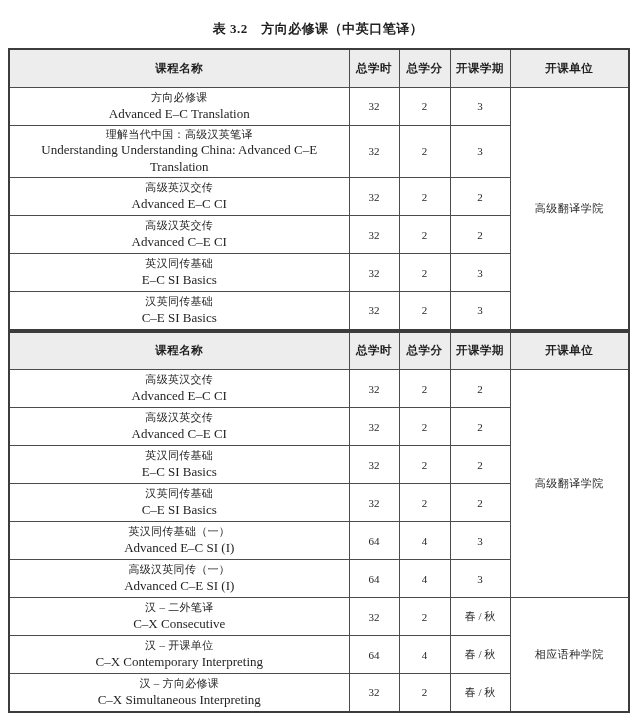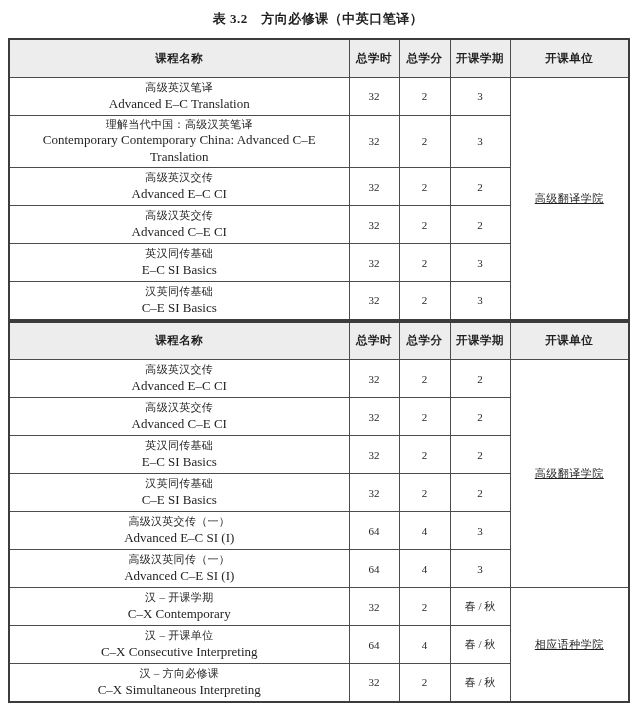--- a/index.html
+++ b/index.html
@@ -10,21 +10,21 @@
     font-family: "Liberation Serif", "DejaVu Serif", serif;
     color: #1f1f1f;
     overflow: hidden;
   }
   .page { padding: 5px 8px 0 8px; }
   .table-block { margin: 0; }
   .table-title {
     text-align: center;
     font-weight: bold;
     font-size: 13px;
-    margin: 5px 0 10px 0;
+    margin: 15px 0 10px 0;
     letter-spacing: 0.5px;
   }
   .table-block + .table-block .table-title { margin-top: 36px; }
   table.course-table {
     border-collapse: collapse;
     table-layout: fixed;
     width: 620px;
     border: 2px solid #3c3c3c;
   }
   .course-table th, .course-table td {
@@ -38,21 +38,21 @@
     background: #ededed;
     font-weight: bold;
     font-size: 11.5px;
     height: 38px;
     letter-spacing: 0.5px;
   }
   .course-table td { height: 38px; font-size: 11px; }
   .name-cell .zh { font-size: 11px; line-height: 1.45; letter-spacing: 0.3px; }
   .name-cell .en { font-size: 13px; line-height: 1.3; }
   .num-cell, .sem-cell { font-size: 11px; }
-  .unit-cell { font-size: 11px; letter-spacing: 0.5px; text-decoration: underline; }
+  .unit-cell { font-size: 11px; letter-spacing: 0.5px; }
   col.c-name  { width: 340px; }
   col.c-hours { width: 50px; }
   col.c-credits { width: 51px; }
   col.c-sem   { width: 60px; }
   col.c-unit  { width: 119px; }
 </style>
 </head>
 <body>
 
 <div class="page">
@@ -71,32 +71,32 @@
             <th>课程名称</th>
             <th>总学时</th>
             <th>总学分</th>
             <th>开课学期</th>
             <th>开课单位</th>
           </tr>
         </thead>
         <tbody>
           <tr>
             <td class="name-cell">
-              <div class="zh">高级英汉笔译</div>
+              <div class="zh">方向必修课</div>
               <div class="en">Advanced E–C Translation</div>
             </td>
             <td class="num-cell">32</td>
             <td class="num-cell">2</td>
             <td class="sem-cell">3</td>
             <td class="unit-cell" rowspan="6">高级翻译学院</td>
           </tr>
           <tr>
             <td class="name-cell">
               <div class="zh">理解当代中国：高级汉英笔译</div>
-              <div class="en">Contemporary Contemporary China: Advanced C–E Translation</div>
+              <div class="en">Understanding Understanding China: Advanced C–E Translation</div>
             </td>
             <td class="num-cell">32</td>
             <td class="num-cell">2</td>
             <td class="sem-cell">3</td>
           </tr>
           <tr>
             <td class="name-cell">
               <div class="zh">高级英汉交传</div>
               <div class="en">Advanced E–C CI</div>
             </td>
@@ -185,50 +185,50 @@
             <td class="name-cell">
               <div class="zh">汉英同传基础</div>
               <div class="en">C–E SI Basics</div>
             </td>
             <td class="num-cell">32</td>
             <td class="num-cell">2</td>
             <td class="sem-cell">2</td>
           </tr>
           <tr>
             <td class="name-cell">
-              <div class="zh">高级汉英交传（一）</div>
+              <div class="zh">英汉同传基础（一）</div>
               <div class="en">Advanced E–C SI (I)</div>
             </td>
             <td class="num-cell">64</td>
             <td class="num-cell">4</td>
             <td class="sem-cell">3</td>
           </tr>
           <tr>
             <td class="name-cell">
               <div class="zh">高级汉英同传（一）</div>
               <div class="en">Advanced C–E SI (I)</div>
             </td>
             <td class="num-cell">64</td>
             <td class="num-cell">4</td>
             <td class="sem-cell">3</td>
           </tr>
           <tr>
             <td class="name-cell">
-              <div class="zh">汉 – 开课学期</div>
-              <div class="en">C–X Contemporary</div>
+              <div class="zh">汉 – 二外笔译</div>
+              <div class="en">C–X Consecutive</div>
             </td>
             <td class="num-cell">32</td>
             <td class="num-cell">2</td>
             <td class="sem-cell">春 / 秋</td>
             <td class="unit-cell" rowspan="3">相应语种学院</td>
           </tr>
           <tr>
             <td class="name-cell">
               <div class="zh">汉 – 开课单位</div>
-              <div class="en">C–X Consecutive Interpreting</div>
+              <div class="en">C–X Contemporary Interpreting</div>
             </td>
             <td class="num-cell">64</td>
             <td class="num-cell">4</td>
             <td class="sem-cell">春 / 秋</td>
           </tr>
           <tr>
             <td class="name-cell">
               <div class="zh">汉 – 方向必修课</div>
               <div class="en">C–X Simultaneous Interpreting</div>
             </td>

